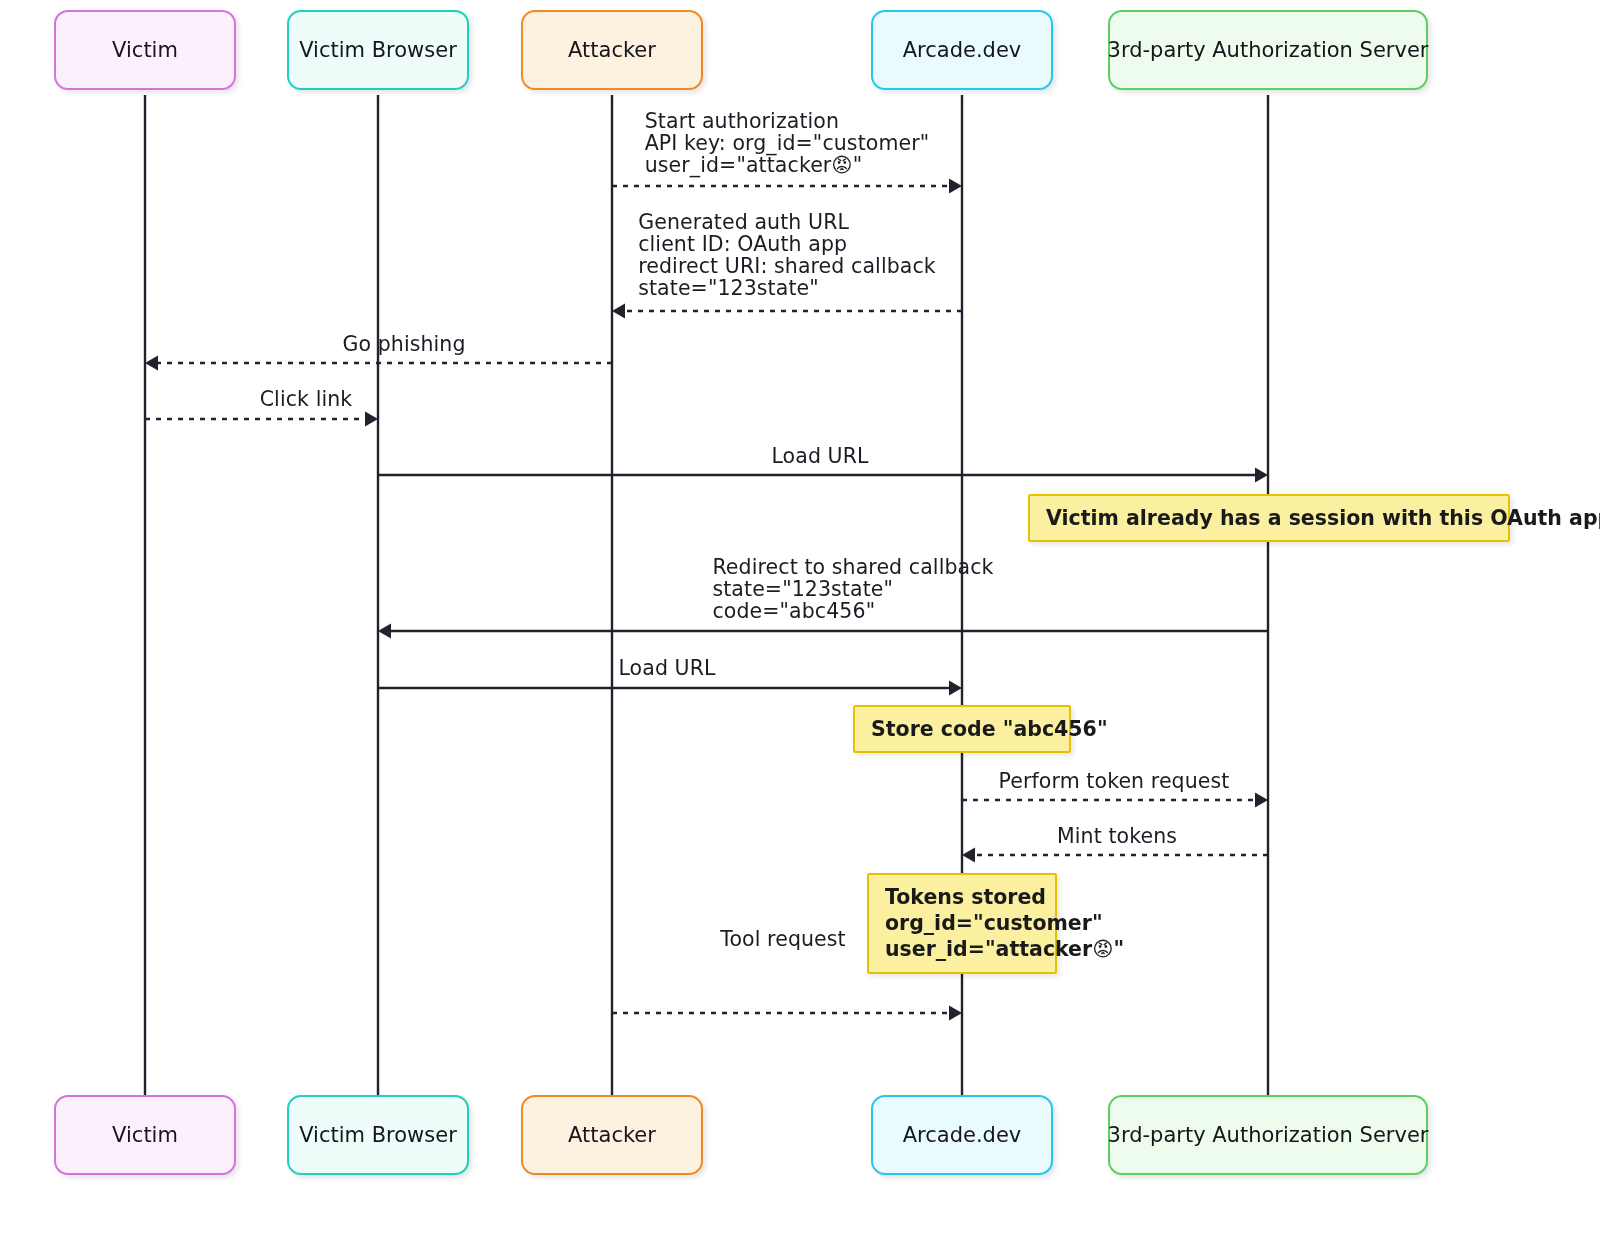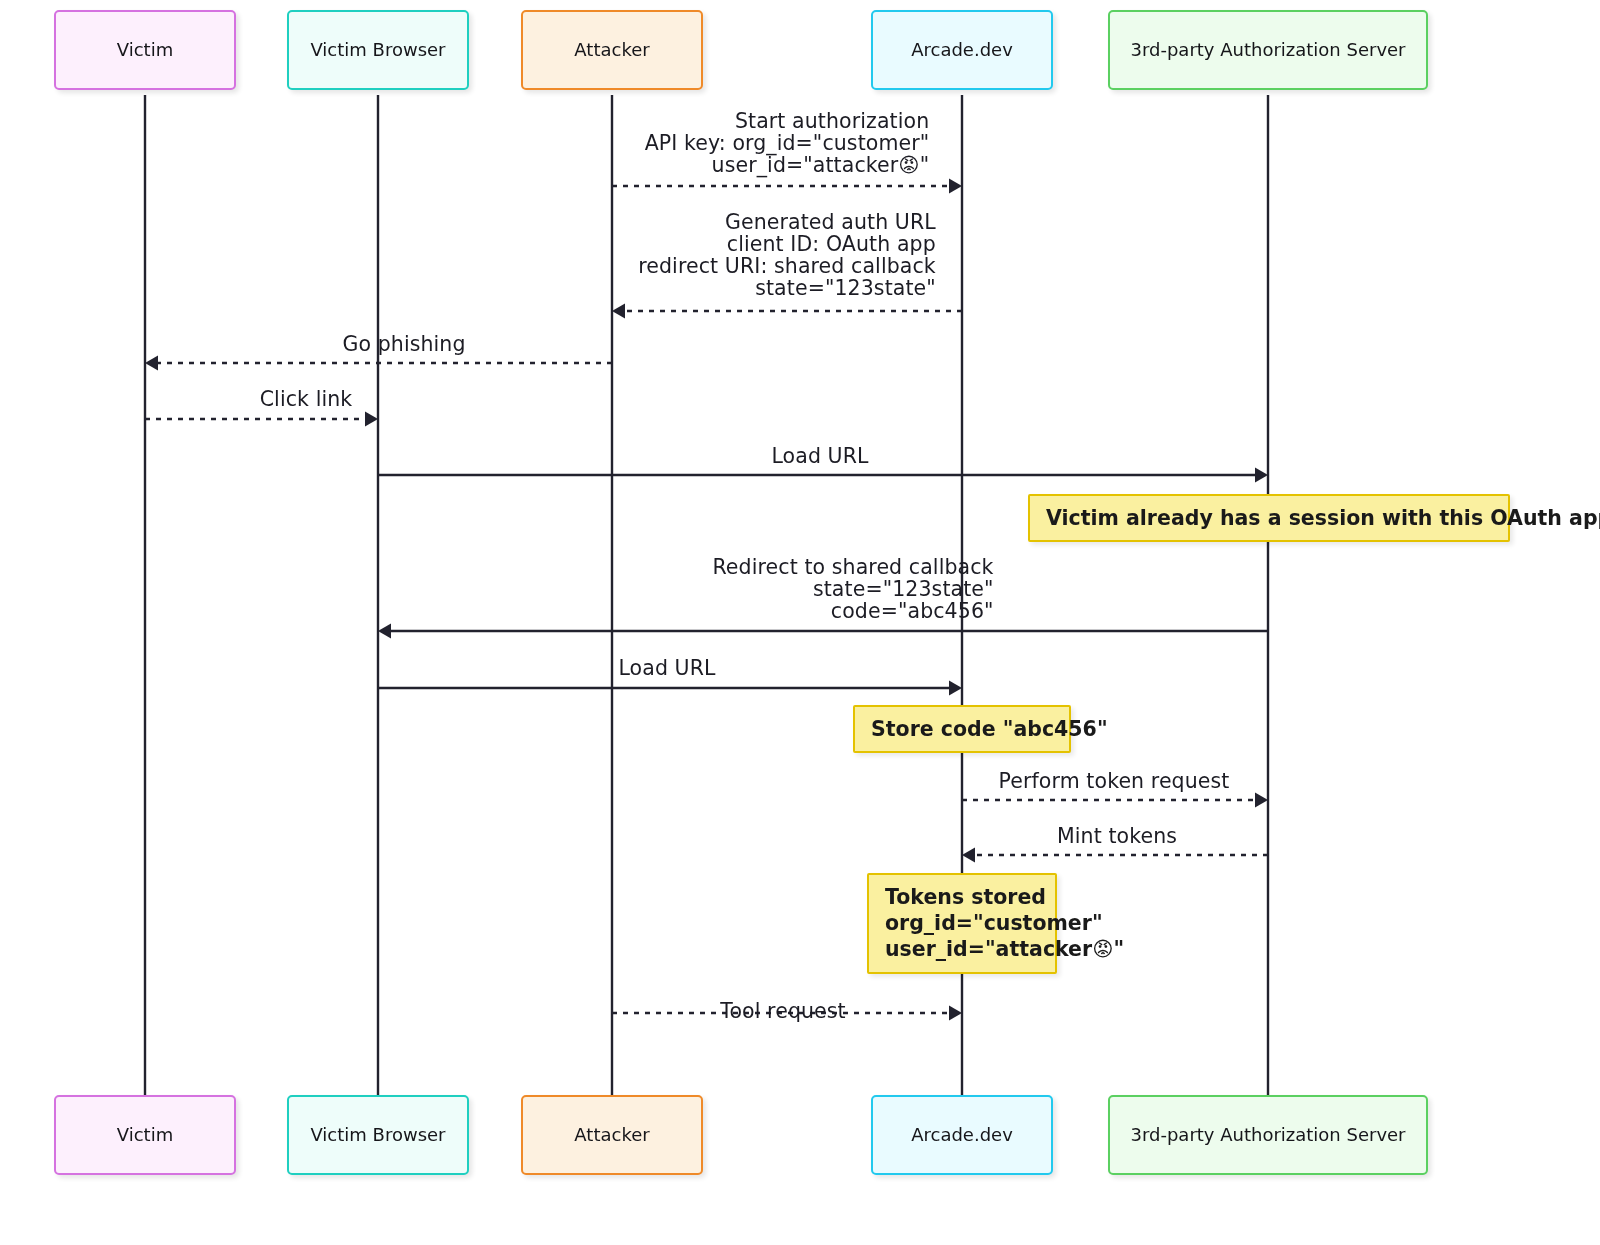--- a/index.html
+++ b/index.html
@@ -21,38 +21,38 @@
     width: 1600px; height: 1245px;
     pointer-events: none;
   }
 
   
   .actor {
     position: absolute;
     display: flex;
     align-items: center;
     justify-content: center;
-    border-radius: 5px;
+    border-radius: 14px;
     border-width: 2.5px;
     border-style: solid;
-    font-size: 18px;
+    font-size: 21px;
     color: #16161a;
     text-align: center;
     line-height: 1.15;
     padding: 4px 8px;
     box-shadow: 3px 3px 5px rgba(0,0,0,0.10);
     white-space: nowrap;
   }
 
   
   .msg-label {
     position: absolute;
     font-size: 20.5px;
     color: #1c1c24;
-    text-align: right;
+    text-align: left;
     line-height: 1.08;
     white-space: pre;
     transform: translateX(-50%);
     letter-spacing: 0.1px;
   }
 
   
   .note {
     position: absolute;
     background: #faf0a0;
@@ -117,21 +117,21 @@
 state="123state"</div>
     <div class="msg-label" style="left: 380px; top: 333px; margin-left: 24px;">Go phishing</div>
     <div class="msg-label" style="left: 258px; top: 388px; margin-left: 48px;">Click link</div>
     <div class="msg-label" style="left: 820px; top: 445px;">Load URL</div>
     <div class="msg-label" style="left: 828px; top: 556px; margin-left: 25px;">Redirect to shared callback
 state="123state"
 code="abc456"</div>
     <div class="msg-label" style="left: 667px; top: 657px;">Load URL</div>
     <div class="msg-label" style="left: 1114px; top: 770px;">Perform token request</div>
     <div class="msg-label" style="left: 1117px; top: 825px;">Mint tokens</div>
-    <div class="msg-label" style="left: 783px; top: 1000px;">Tool request</div>
+    <div class="msg-label" style="left: 783px; top: 928px;">Tool request</div>
     <div class="actor" style="left: 54px; top: 10px; width: 182px; height: 80px; border-color: rgb(213, 114, 224); background-color: rgb(253, 240, 253);">
       <span>Victim</span>
     </div>
     <div class="actor" style="left: 54px; top: 1095px; width: 182px; height: 80px; border-color: rgb(213, 114, 224); background-color: rgb(253, 240, 253);">
       <span>Victim</span>
     </div>
     <div class="actor" style="left: 287px; top: 10px; width: 182px; height: 80px; border-color: rgb(31, 207, 192); background-color: rgb(238, 253, 250);">
       <span>Victim Browser</span>
     </div>
     <div class="actor" style="left: 287px; top: 1095px; width: 182px; height: 80px; border-color: rgb(31, 207, 192); background-color: rgb(238, 253, 250);">

